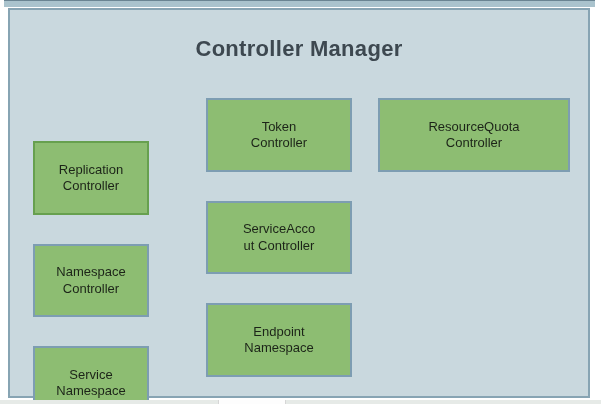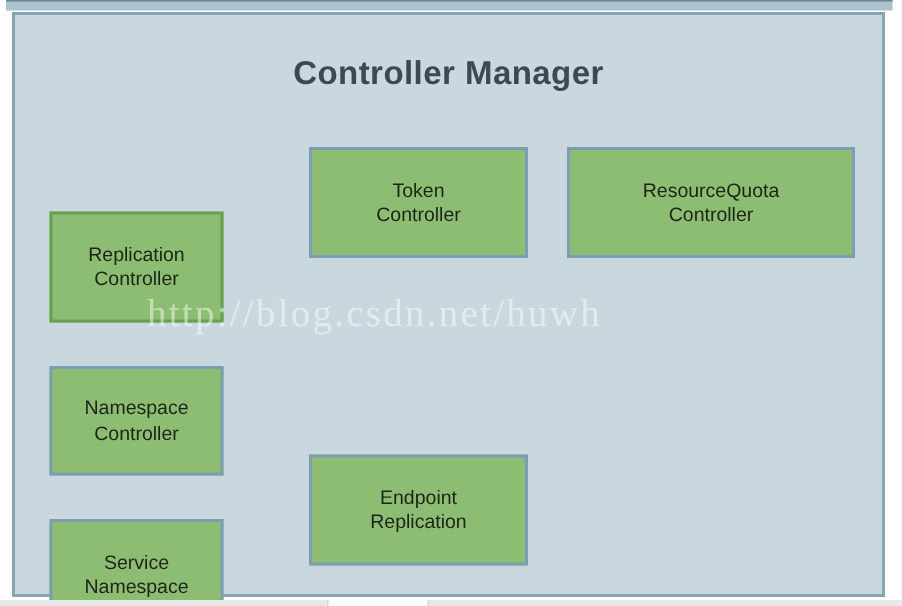--- a/index.html
+++ b/index.html
@@ -77,28 +77,31 @@
   </div>
   <div class="box c3 r1">
     <span>ResourceQuota
 Controller</span>
   </div>
 
   <div class="box c1 r2">
     <span>Namespace
 Controller</span>
   </div>
+  <div class="box c2 r2">
+    <span>ServiceAcco
+ut Controller</span>
+  </div>
 
   <div class="box c1 r3">
     <span>Service
 Namespace</span>
   </div>
   <div class="box c2 r3">
     <span>Endpoint
-Replication</span>
+Namespace</span>
   </div>
 
-  <div class="watermark">http://blog.csdn.net/huwh</div>
 
   <div class="bottom-strip"></div>
   <div class="bottom-white-box"></div>
 
 </div>
 
 </body></html>

